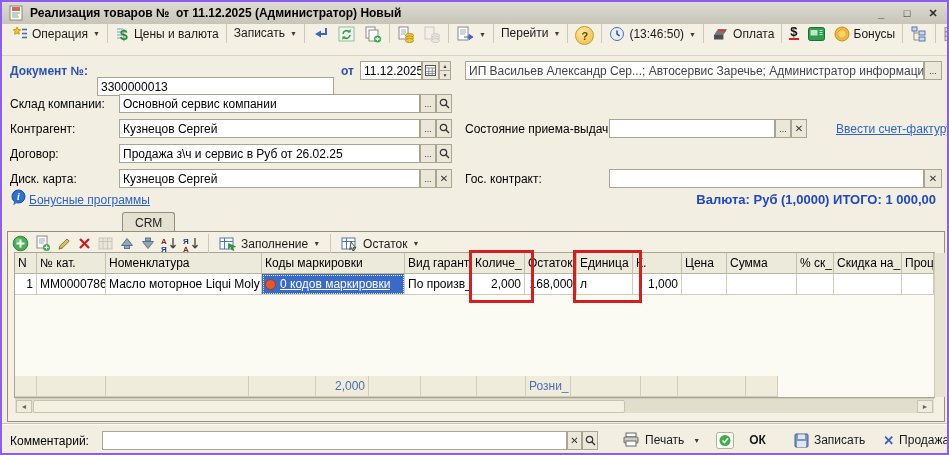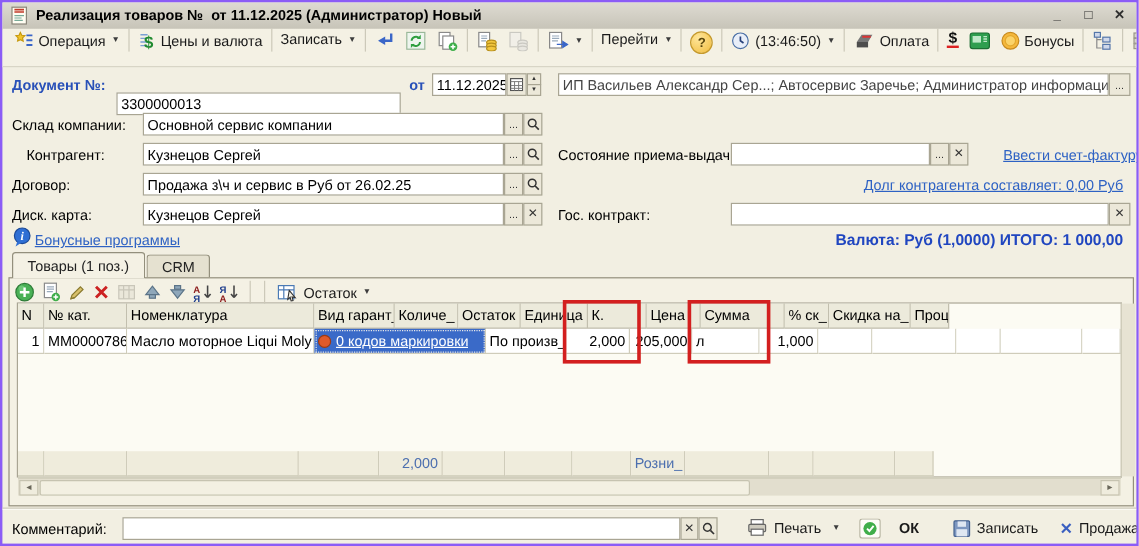--- a/index.html
+++ b/index.html
@@ -258,21 +258,21 @@
   <div class="lbl" style="left:8px;top:95px">Склад компании:</div>
   <div class="inp" style="left:117px;top:92px;width:301px">Основной сервис компании</div>
   <div class="sbtn" style="left:418px;top:92px;width:16px">...</div>
   <div class="sbtn" style="left:434px;top:92px;width:16px">
       <svg width="11" height="11">
         <circle cx="4.5" cy="4.5" r="3.2" fill="none" stroke="#333" stroke-width="1.2"></circle>
         <path d="M7 7l3 3" stroke="#333" stroke-width="1.4"></path>
       </svg>
     </div>
 
-  <div class="lbl" style="left:20px;top:120px">Контрагент:</div>
+  <div class="lbl" style="left:8px;top:120px">Контрагент:</div>
   <div class="inp" style="left:117px;top:117px;width:301px">Кузнецов Сергей</div>
   <div class="sbtn" style="left:418px;top:117px;width:16px">...</div>
   <div class="sbtn" style="left:434px;top:117px;width:16px">
       <svg width="11" height="11">
         <circle cx="4.5" cy="4.5" r="3.2" fill="none" stroke="#333" stroke-width="1.2"></circle>
         <path d="M7 7l3 3" stroke="#333" stroke-width="1.4"></path>
       </svg>
     </div>
 
   <div class="lbl" style="left:8px;top:145px">Договор:</div>
@@ -298,29 +298,27 @@
       </svg>
     </span>
   <a class="lnk" style="left:27px;top:191px">Бонусные программы</a>
 
   <div class="lbl" style="left:463px;top:120px">Состояние приема-выдачи:</div>
   <div class="inp" style="left:607px;top:117px;width:166px"></div>
   <div class="sbtn" style="left:773px;top:117px;width:16px">...</div>
   <div class="sbtn" style="left:789px;top:117px;width:16px;font-size:10px">✕</div>
   <a class="lnk" style="left:834px;top:120px">Ввести счет-фактуру</a>
 
-  <a class="lnk" style="right:11px;top:145px">Долг контрагента составляет: 0,00 Руб</a>
 
   <div class="lbl" style="left:463px;top:170px">Гос. контракт:</div>
   <div class="inp" style="left:607px;top:167px;width:315px"></div>
   <div class="sbtn" style="left:922px;top:167px;width:18px;font-size:10px">✕</div>
 
   <div class="totals" style="right:11px;top:190px">Валюта: Руб (1,0000) ИТОГО: 1 000,00</div>
 
-  <div class="tab active" style="left:8px;top:208px">Товары (1 поз.)</div>
   <div class="tab" style="left:120px;top:210px">CRM</div>
 
   <div class="group"></div>
 
   <div class="tbar">
     <span class="ticon">
         <svg width="17" height="17">
           <circle cx="8.5" cy="8.5" r="7.3" fill="#49b055" stroke="#2f7d39"></circle>
           <circle cx="6" cy="5.5" r="2.5" fill="#7bd184" opacity="0.7"></circle>
           <path d="M8.5 4.5v8M4.5 8.5h8" stroke="#fff" stroke-width="2"></path>
@@ -371,40 +369,52 @@
         </svg>
       </span>
     <span class="ticon">
         <svg width="17" height="16">
           <text x="0" y="8" font-size="8" font-weight="bold" fill="#1a3a8b" font-family="Liberation Sans">Я</text>
           <text x="0" y="16" font-size="8" font-weight="bold" fill="#8b1a1a" font-family="Liberation Sans">А</text>
           <path d="M12 2v10M12 12l-2.5-3M12 12l2.5-3" stroke="#444" fill="none" stroke-width="1.3"></path>
         </svg>
       </span>
     <span class="tsep"></span>
+    <span class="titem" style="padding:1px 2px">
+      <span class="ticon">
+          <svg width="18" height="16">
+            <rect x="1" y="2" width="13" height="11" fill="#fff" stroke="#4a7ab5"></rect>
+            <path d="M1 5.5h13M5.5 2v11" stroke="#4a7ab5"></path>
+            <path d="M9.5 7.5l7 3.2-3.2.6 1.6 3.2-2.1-.9-1.1-2.9-2.2 2.1z" fill="#2f9e3f" stroke="#1c6e2c" stroke-width="0.6"></path>
+          </svg>
+        </span>
+      <span>Заполнение</span>
+        <span class="caret">▼</span>
+    </span>
     <span class="tsep"></span>
     <span class="titem" style="padding:1px 2px">
       <span class="ticon">
           <svg width="18" height="16">
             <rect x="1" y="2" width="13" height="11" fill="#fff" stroke="#4a7ab5"></rect>
             <path d="M1 5.5h13M5.5 2v11" stroke="#4a7ab5"></path>
             <path d="M10 6l5 6-2.6-.6.8 3-1.6.3-.8-3-2 1.8z" fill="#f4f1e4" stroke="#333" stroke-width="0.9"></path>
           </svg>
         </span>
       <span>Остаток</span>
         <span class="caret">▼</span>
     </span>
   </div>
 
   <div class="twrap"></div>
 
   <div class="trow" style="top:251px">
     <div class="c th" style="width:22px">N</div>
     <div class="c th" style="width:69px">№ кат.</div>
     <div class="c th" style="width:156px">Номенклатура</div>
+    <div class="c th" style="width:143px">Коды маркировки</div>
     <div class="c th" style="width:67px">Вид гарант_</div>
     <div class="c th" style="width:53px">Количе_</div>
     <div class="c th" style="width:52px">Остаток</div>
     <div class="c th" style="width:56px">Единица</div>
     <div class="c th" style="width:49px">К.</div>
     <div class="c th" style="width:45px">Цена</div>
     <div class="c th" style="width:70px">Сумма</div>
     <div class="c th" style="width:37px">% ск_</div>
     <div class="c th" style="width:68px">Скидка на_</div>
     <div class="c th" style="width:32px">Проце</div>
@@ -413,21 +423,21 @@
   <div class="trow" style="top:272px">
     <div class="c td r" style="width:22px">1</div>
     <div class="c td" style="width:69px">ММ0000786</div>
     <div class="c td" style="width:156px">Масло моторное Liqui Moly _</div>
     <div class="c td sel" style="width:143px">
       <span class="mdot"></span>
       <a class="mlink">0 кодов маркировки</a>
     </div>
     <div class="c td" style="width:67px">По произв_</div>
     <div class="c td r" style="width:53px">2,000</div>
-    <div class="c td r" style="width:52px">205,000</div>
+    <div class="c td r" style="width:52px">168,000</div>
     <div class="c td" style="width:56px">л</div>
     <div class="c td r" style="width:49px">1,000</div>
     <div class="c td" style="width:45px"></div>
     <div class="c td" style="width:70px"></div>
     <div class="c td" style="width:37px"></div>
     <div class="c td" style="width:68px"></div>
     <div class="c td" style="width:32px"></div>
   </div>
 
   <div class="trow" style="top:374px">

